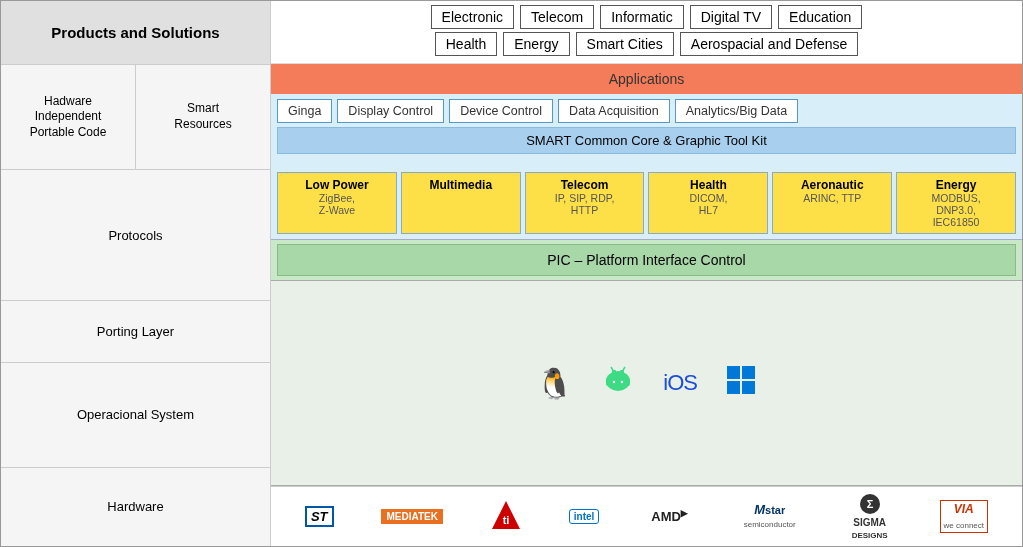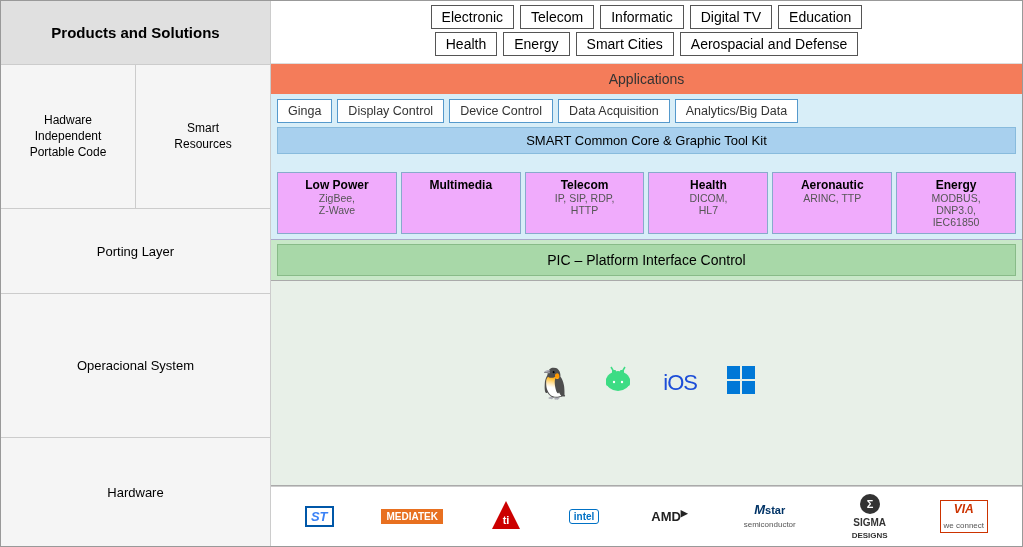--- a/index.html
+++ b/index.html
@@ -117,21 +117,21 @@
       margin-bottom: 18px;
       border: 1px solid #88bbdd;
     }
     .smart-bottom-row {
       display: flex;
       gap: 4px;
     }
     .smart-box {
       flex: 1;
       border: 1px solid #88aacc;
-      background: #f0abfc;
+      background: #fde047;
       padding: 5px 6px;
       font-size: 11.5px;
       text-align: center;
     }
     .smart-box .title {
       font-weight: bold;
       font-size: 12px;
       display: block;
     }
     .smart-box .subtitle {
@@ -184,21 +184,21 @@
       text-align: center;
     }
 
     
     .hw-logo {
       font-size: 11px;
       font-weight: bold;
       text-align: center;
       padding: 2px 4px;
     }
-    .hw-st { color: #3b82f6; font-size: 13px; font-weight: bold; font-style: italic; border: 2px solid #0057a8; padding: 1px 4px; }
+    .hw-st { color: #000000; font-size: 13px; font-weight: bold; font-style: italic; border: 2px solid #0057a8; padding: 1px 4px; }
     .hw-mediatek { background: #e87020; color: #fff; padding: 2px 5px; font-size: 10px; font-weight: bold; }
     .hw-intel { border: 1px solid #0071c5; color: #0071c5; font-size: 10px; padding: 1px 4px; border-radius: 3px; }
     .hw-amd { font-size: 12px; font-weight: bold; color: #333; }
     .hw-mstar { font-size: 11px; font-weight: bold; color: #003366; }
     .hw-sigma { font-size: 10px; font-weight: bold; color: #333; }
     .hw-via { font-size: 12px; font-weight: bold; color: #cc3300; border: 1px solid #cc3300; padding: 1px 3px; }
 
     .linux-icon { font-size: 30px; }
     .ios-text { font-size: 22px; font-weight: 300; letter-spacing: -1px; color: #1d4ed8; }
     .windows-icon { color: #0078d7; font-size: 24px; }
@@ -214,20 +214,23 @@
 <div class="main-container">
 
   <div class="sidebar">
     <div class="sidebar-title">Products and Solutions</div>
 
     <div class="sidebar-row" style="flex:1.2">
       <div class="sidebar-cell" style="font-size:12px; line-height:1.3;">Hadware<br>Independent<br>Portable Code</div>
       <div class="sidebar-cell" style="font-size:12px; line-height:1.3;">Smart<br>Resources</div>
     </div>
 
+    <div class="sidebar-row" style="flex:1.5">
+      <div class="sidebar-cell full-width">Protocols</div>
+    </div>
 
     <div class="sidebar-row" style="flex:0.7">
       <div class="sidebar-cell full-width">Porting Layer</div>
     </div>
 
     <div class="sidebar-row" style="flex:1.2">
       <div class="sidebar-cell full-width">Operacional System</div>
     </div>
 
     <div class="sidebar-row" style="flex:0.9; border-bottom:none;">

